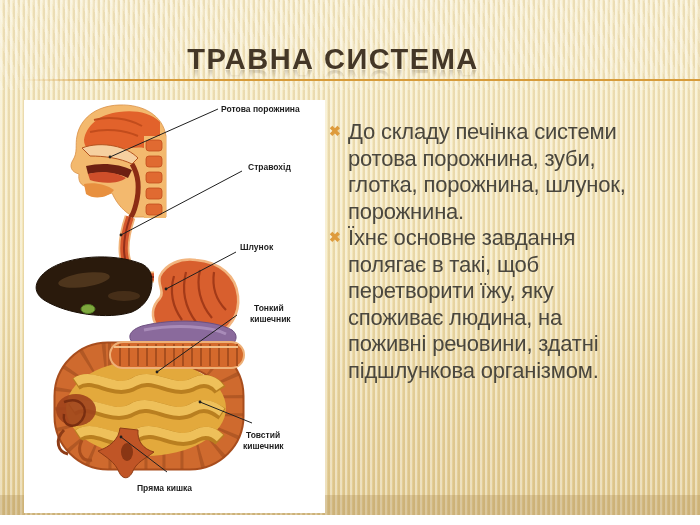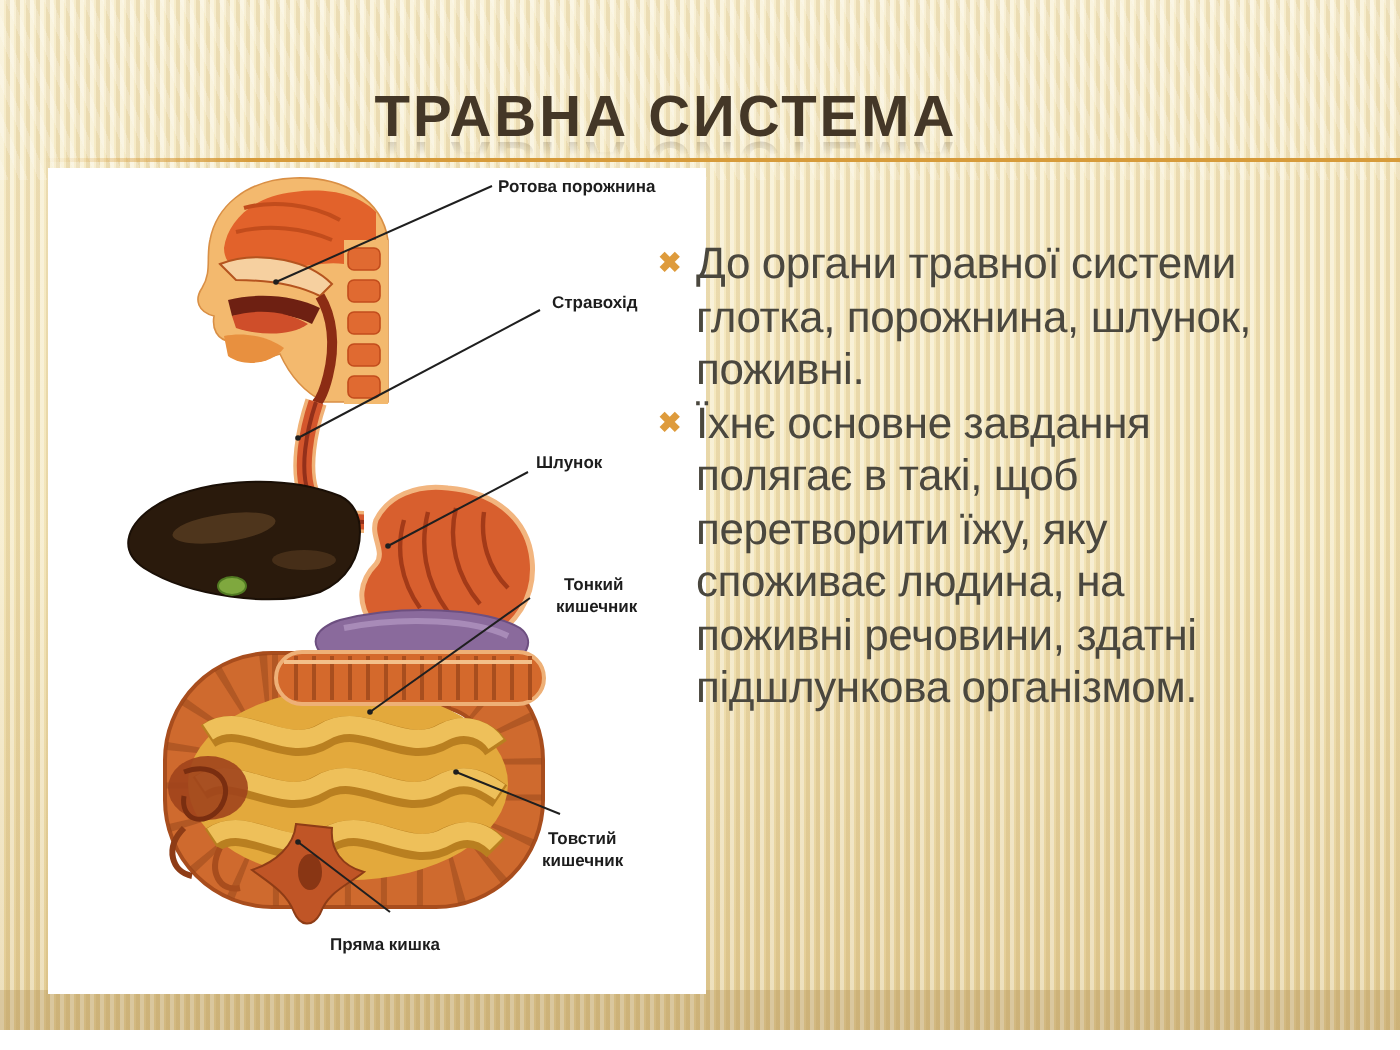--- a/index.html
+++ b/index.html
@@ -34,23 +34,22 @@
     text-align:center;transform:translateX(-17px);
     font-size:29px;font-weight:700;letter-spacing:1.5px;
     color:var(--title-color);line-height:1.05;
     -webkit-box-reflect: below -9px linear-gradient(transparent 58%, rgba(0,0,0,0.35));
   }
   .title-rule{
     position:absolute;top:79px;left:0;width:700px;height:2px;
     background:linear-gradient(90deg, rgba(215,155,58,0) 3%, rgba(215,155,58,0.25) 7%, var(--rule-color) 18%, var(--rule-color) 100%);
   }
   .panel{
-    position:absolute;left:24px;top:84px;width:301px;height:413px;margin:0;
+    position:absolute;left:24px;top:100px;width:301px;height:413px;margin:0;
     background:var(--panel-bg);
-    padding-left:28px;
   }
   .content{
     position:absolute;left:329px;top:119px;width:372px;
   }
   .bullet{position:relative;padding-left:19px;}
   .bullet-marker{
     position:absolute;left:0;top:5px;
     color:var(--bullet-color);font-size:14px;font-weight:700;line-height:1;
   }
   .bullet .line{
@@ -177,23 +176,24 @@
         <text x="222" y="338">Товстий</text>
         <text x="219" y="349">кишечник</text>
         <text x="113" y="391">Пряма кишка</text>
       </g>
     </svg>
   </figure>
 
   <div class="content">
     <div class="bullet">
       <span class="bullet-marker">✖</span>
-      <div class="line">До органи травної системи</div>
+      <div class="line">До складу печінка системи</div>
+      <div class="line">ротова порожнина, зуби,</div>
       <div class="line">глотка, порожнина, шлунок,</div>
-      <div class="line">поживні.</div>
+      <div class="line">порожнина.</div>
     </div>
     <div class="bullet">
       <span class="bullet-marker">✖</span>
       <div class="line">Їхнє основне завдання</div>
       <div class="line">полягає в такі, щоб</div>
       <div class="line">перетворити їжу, яку</div>
       <div class="line">споживає людина, на</div>
       <div class="line">поживні речовини, здатні</div>
       <div class="line">підшлункова організмом.</div>
     </div>

